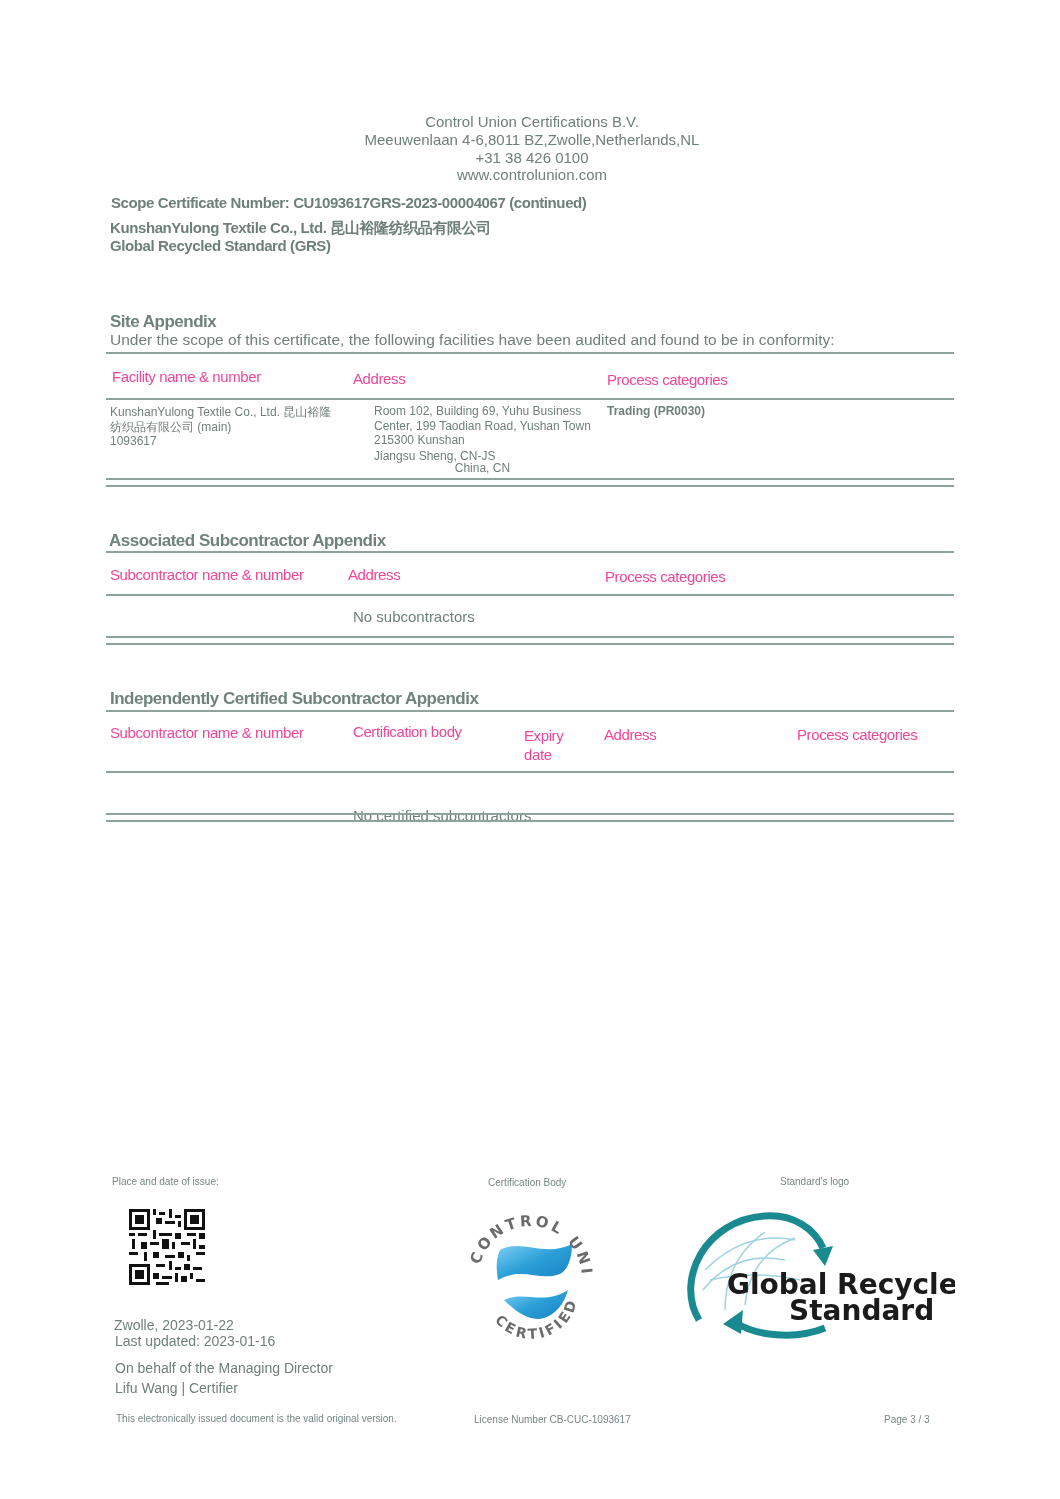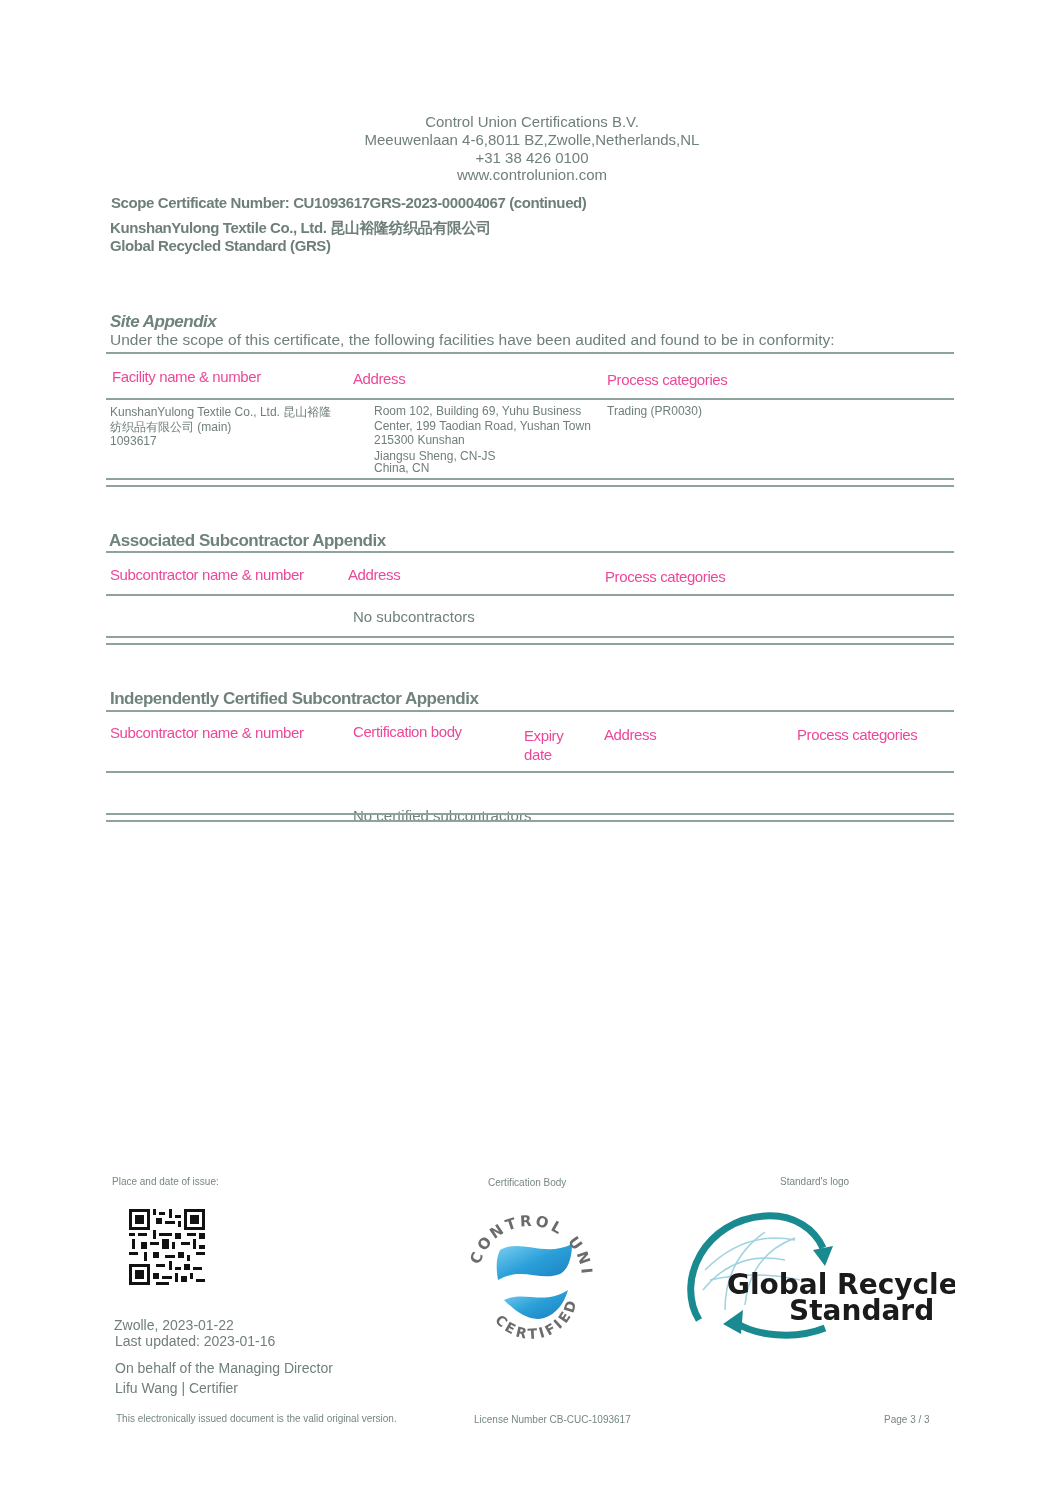--- a/index.html
+++ b/index.html
@@ -22,43 +22,43 @@
 
 <div class="abs hdr" style="top:113px;">Control Union Certifications B.V.</div>
 <div class="abs hdr" style="top:131px;">Meeuwenlaan 4-6,8011 BZ,Zwolle,Netherlands,NL</div>
 <div class="abs hdr" style="top:149px;">+31 38 426 0100</div>
 <div class="abs hdr" style="top:166px;">www.controlunion.com</div>
 
 <div class="abs bold" style="left:111px; top:194px; font-size:15px;">Scope Certificate Number: CU1093617GRS-2023-00004067 (continued)</div>
 <div class="abs bold" style="left:110px; top:219px; font-size:15px;">KunshanYulong Textile Co., Ltd. 昆山裕隆纺织品有限公司</div>
 <div class="abs bold" style="left:110px; top:237px; font-size:15px;">Global Recycled Standard (GRS)</div>
 
-<div class="abs sec-title" style="left:110px; top:312px;font-style:italic;">Site Appendix</div>
+<div class="abs sec-title" style="left:110px; top:312px;">Site Appendix</div>
 <div class="abs" style="left:110px; top:331px; font-size:15.5px; color:#6f7f7b;">Under the scope of this certificate, the following facilities have been audited and found to be in conformity:</div>
 <div class="rule" style="top:352px;"></div>
 
 <div class="abs colh" style="left:112px; top:367px;">Facility name &amp; number</div>
 <div class="abs colh" style="left:353px; top:369px;">Address</div>
 <div class="abs colh" style="left:607px; top:370px;">Process categories</div>
 <div class="rule" style="top:398px;"></div>
 
 <div>
   <div class="abs cell" style="left:110px; top:405px;">
     <div>KunshanYulong Textile Co., Ltd. 昆山裕隆</div>
     <div>纺织品有限公司 (main)</div>
     <div>1093617</div>
   </div>
   <div class="abs cell" style="left:374px; top:404px;">
     <div>Room 102, Building 69, Yuhu Business</div>
     <div>Center, 199 Taodian  Road, Yushan Town</div>
     <div>215300 Kunshan</div>
     <div style="margin-top:2px; line-height:12.5px;">Jiangsu Sheng, CN-JS</div>
-    <div style="line-height:12.5px;">China, CN</div>
+    <div style="line-height:12.5px;text-align:center;">China, CN</div>
   </div>
-  <div class="abs cell" style="left:607px; top:404px;">Trading (PR0030)</div>
+  <div class="abs cell" style="left:607px; top:404px;font-weight:bold;">Trading (PR0030)</div>
 </div>
 <div class="rule" style="top:478px;"></div>
 <div class="rule" style="top:485px;"></div>
 
 <div class="abs sec-title" style="left:109px; top:531px;">Associated Subcontractor Appendix</div>
 <div class="rule" style="top:551px;"></div>
 <div class="abs colh" style="left:110px; top:565px;">Subcontractor name &amp; number</div>
 <div class="abs colh" style="left:348px; top:565px;">Address</div>
 <div class="abs colh" style="left:605px; top:567px;">Process categories</div>
 <div class="rule" style="top:594px;"></div>

